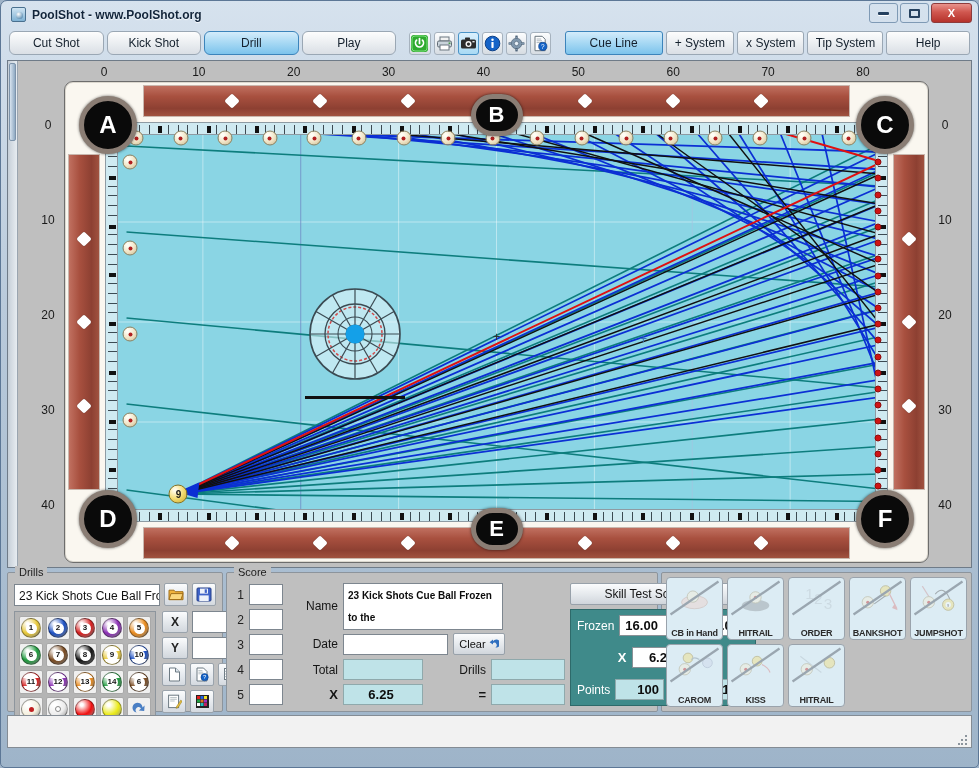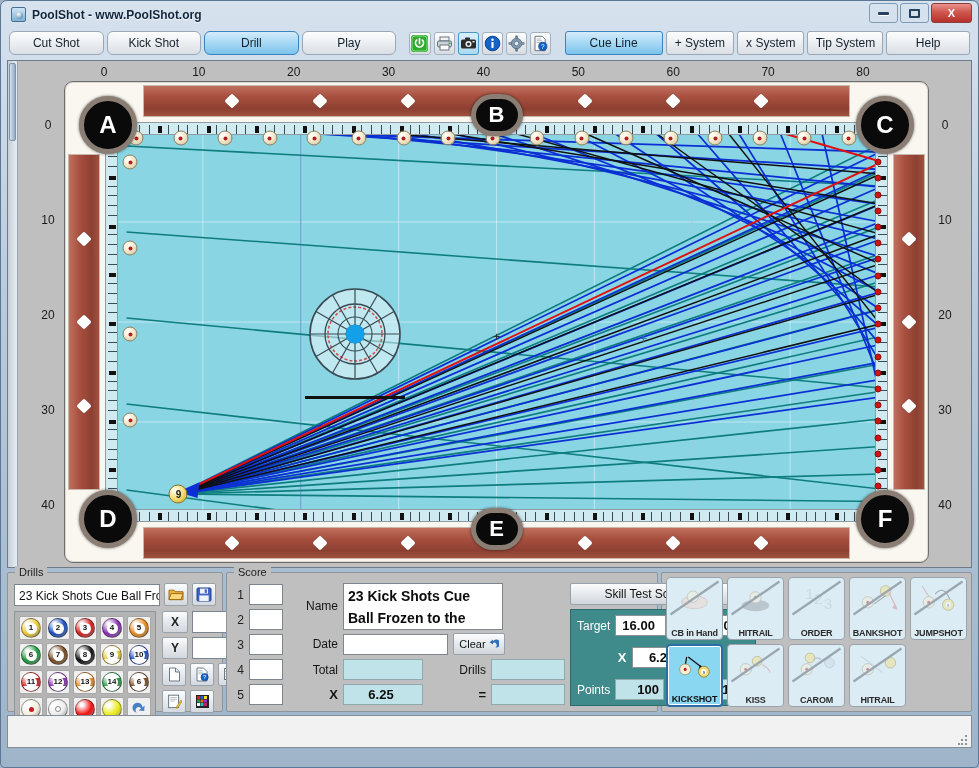--- a/index.html
+++ b/index.html
@@ -163,21 +163,21 @@
     font-weight:bold; font-size:12px; color:#222; }
   .xyin { width:58px; height:22px; background:#fff; border:1px solid #7d868f; }
 
   .score { width:432px; padding:10px 5px 5px 5px; display:flex; gap:5px; }
   .scol { display:flex; flex-direction:column; justify-content:space-between; }
   .srow { display:flex; align-items:center; gap:5px; height:23px; }
   .snum { width:12px; text-align:right; font-size:12px; color:#222; }
   .sbox { width:34px; height:21px; background:#fff; border:1px solid #7d868f; }
   .flab { font-size:12px; color:#151515; text-align:right; }
   .namebox { width:160px; height:47px; background:#fff; border:1px solid #7d868f;
-    font-weight:bold; font-size:14px; line-height:22px; padding:1px 4px;
+    font-weight:bold; font-size:10px; line-height:22px; padding:1px 4px;
     color:#0c0c0c; overflow:hidden; }
   .datebox { width:105px; height:21px; background:#fff; border:1px solid #7d868f; }
   .clearbtn { width:52px; height:22px; border:1px solid #98a1aa; border-radius:2px;
     background:linear-gradient(180deg,#fbfcfd,#e4e8ec 55%,#d1d6dc);
     display:flex; align-items:center; justify-content:center; gap:2px;
     font-size:11px; color:#111; }
   .cyanbox { height:21px; background:#bfe3e8; border:1px solid #8fa9ac;
     display:flex; align-items:center; justify-content:flex-end; padding-right:4px;
     font-weight:bold; font-size:13px; color:#0c0c0c; }
   .whitebox { height:21px; background:#fff; border:1px solid #8a9196;
@@ -995,21 +995,21 @@
           <div class="cyanbox" style="width:80px;justify-content:center;">6.25</div>
           <div class="flab" style="width:58px;font-weight:bold;font-size:13px;">=</div>
           <div class="cyanbox" style="width:74px;"></div>
         </div>
       </div>
 
       <div class="skill">
         <div class="skillbtn">Skill Test Score-Sheet</div>
         <div class="teal">
           <div class="trow">
-            <div class="tlab">Target</div>
+            <div class="tlab">Frozen</div>
             <div class="whitebox" style="width:56px;justify-content:center;">16.00</div>
             <div class="tlab">Max</div>
             <div class="whitebox" style="width:56px;justify-content:center;">23.00</div>
           </div>
           <div class="trow" style="justify-content:center;">
             <div class="tlab" style="font-weight:bold;font-size:13px;">X</div>
             <div class="whitebox" style="width:64px;justify-content:center;">6.25</div>
             <div class="tlab" style="font-weight:bold;font-size:13px;">=</div>
           </div>
           <div class="trow">
@@ -1077,57 +1077,44 @@
             <circle cx="22" cy="30" r="2" fill="#c02020"></circle>
             <circle cx="46" cy="33" r="7" fill="#f2dc76" stroke="#8d7420"></circle>
             <circle cx="46" cy="33" r="3.4" fill="#fff"></circle>
             <text x="46" y="35.6" font-size="5" text-anchor="middle" font-family="Liberation Sans">9</text>
           </svg>
           <svg class="slash" viewBox="0 0 68 48" preserveAspectRatio="none">
             <line x1="2" y1="46" x2="66" y2="2" stroke="#9aa6b0" stroke-width="3"></line>
           </svg>
           <div class="sname">JUMPSHOT</div>
         </div>
-        <div class="shot on">
-          <svg class="art" viewBox="0 0 68 48" preserveAspectRatio="none" style="opacity:1">
-            <path d="M24 14 L22 26" stroke="#111" stroke-width="1.6"></path>
-            <path d="M26 14 L44 28" stroke="#111" stroke-width="1.6"></path>
-            <path d="M41 24 l6 6 -8 1z" fill="#111"></path>
-            <circle cx="22" cy="30" r="7" fill="#f6eed4" stroke="#9a8c62"></circle>
-            <circle cx="22" cy="30" r="2" fill="#c02020"></circle>
-            <circle cx="46" cy="33" r="7" fill="#f2dc76" stroke="#8d7420"></circle>
-            <circle cx="46" cy="33" r="3.4" fill="#fff"></circle>
-            <text x="46" y="35.6" font-size="5" text-anchor="middle" font-family="Liberation Sans">9</text>
-          </svg>
-          <div class="sname">KICKSHOT</div>
-        </div>
-        <div class="shot">
-          <svg class="art" viewBox="0 0 68 48" preserveAspectRatio="none" style="opacity:0.42">
-            <circle cx="36" cy="20" r="6" fill="#f2dc76" stroke="#8d7420"></circle>
-            <path d="M42 24 q8 4 10 10" stroke="#d97b7b" stroke-width="1.4" fill="none"></path>
-            <circle cx="22" cy="30" r="7" fill="#f6eed4" stroke="#9a8c62"></circle>
-            <circle cx="22" cy="30" r="2" fill="#c02020"></circle>
-          </svg>
-          <svg class="slash" viewBox="0 0 68 48" preserveAspectRatio="none">
-            <line x1="2" y1="46" x2="66" y2="2" stroke="#9aa6b0" stroke-width="3"></line>
-          </svg>
-          <div class="sname">KISS</div>
-        </div>
         <div class="shot">
           <svg class="art" viewBox="0 0 68 48" preserveAspectRatio="none" style="opacity:0.42">
             <circle cx="26" cy="16" r="6" fill="#f2dc76" stroke="#8d7420"></circle>
             <circle cx="50" cy="22" r="6" fill="#cdd6ea" stroke="#8e9ab5"></circle>
             <path d="M40 18 q-6 -4 -10 0" stroke="#7b8a9a" stroke-width="1.4" fill="none"></path>
             <circle cx="22" cy="30" r="7" fill="#f6eed4" stroke="#9a8c62"></circle>
             <circle cx="22" cy="30" r="2" fill="#c02020"></circle>
           </svg>
           <svg class="slash" viewBox="0 0 68 48" preserveAspectRatio="none">
             <line x1="2" y1="46" x2="66" y2="2" stroke="#9aa6b0" stroke-width="3"></line>
           </svg>
           <div class="sname">CAROM</div>
+        </div>
+        <div class="shot">
+          <svg class="art" viewBox="0 0 68 48" preserveAspectRatio="none" style="opacity:0.42">
+            <circle cx="36" cy="20" r="6" fill="#f2dc76" stroke="#8d7420"></circle>
+            <path d="M42 24 q8 4 10 10" stroke="#d97b7b" stroke-width="1.4" fill="none"></path>
+            <circle cx="22" cy="30" r="7" fill="#f6eed4" stroke="#9a8c62"></circle>
+            <circle cx="22" cy="30" r="2" fill="#c02020"></circle>
+          </svg>
+          <svg class="slash" viewBox="0 0 68 48" preserveAspectRatio="none">
+            <line x1="2" y1="46" x2="66" y2="2" stroke="#9aa6b0" stroke-width="3"></line>
+          </svg>
+          <div class="sname">KISS</div>
         </div>
         <div class="shot">
           <svg class="art" viewBox="0 0 68 48" preserveAspectRatio="none" style="opacity:0.42">
             <path d="M14 14 L40 34" stroke="#b0bcc6" stroke-width="1.4"></path>
             <circle cx="50" cy="22" r="6.5" fill="#f2dc76" stroke="#8d7420"></circle>
             <circle cx="22" cy="30" r="7" fill="#f6eed4" stroke="#9a8c62"></circle>
             <circle cx="22" cy="30" r="2" fill="#c02020"></circle>
           </svg>
           <svg class="slash" viewBox="0 0 68 48" preserveAspectRatio="none">
             <line x1="2" y1="46" x2="66" y2="2" stroke="#9aa6b0" stroke-width="3"></line>

